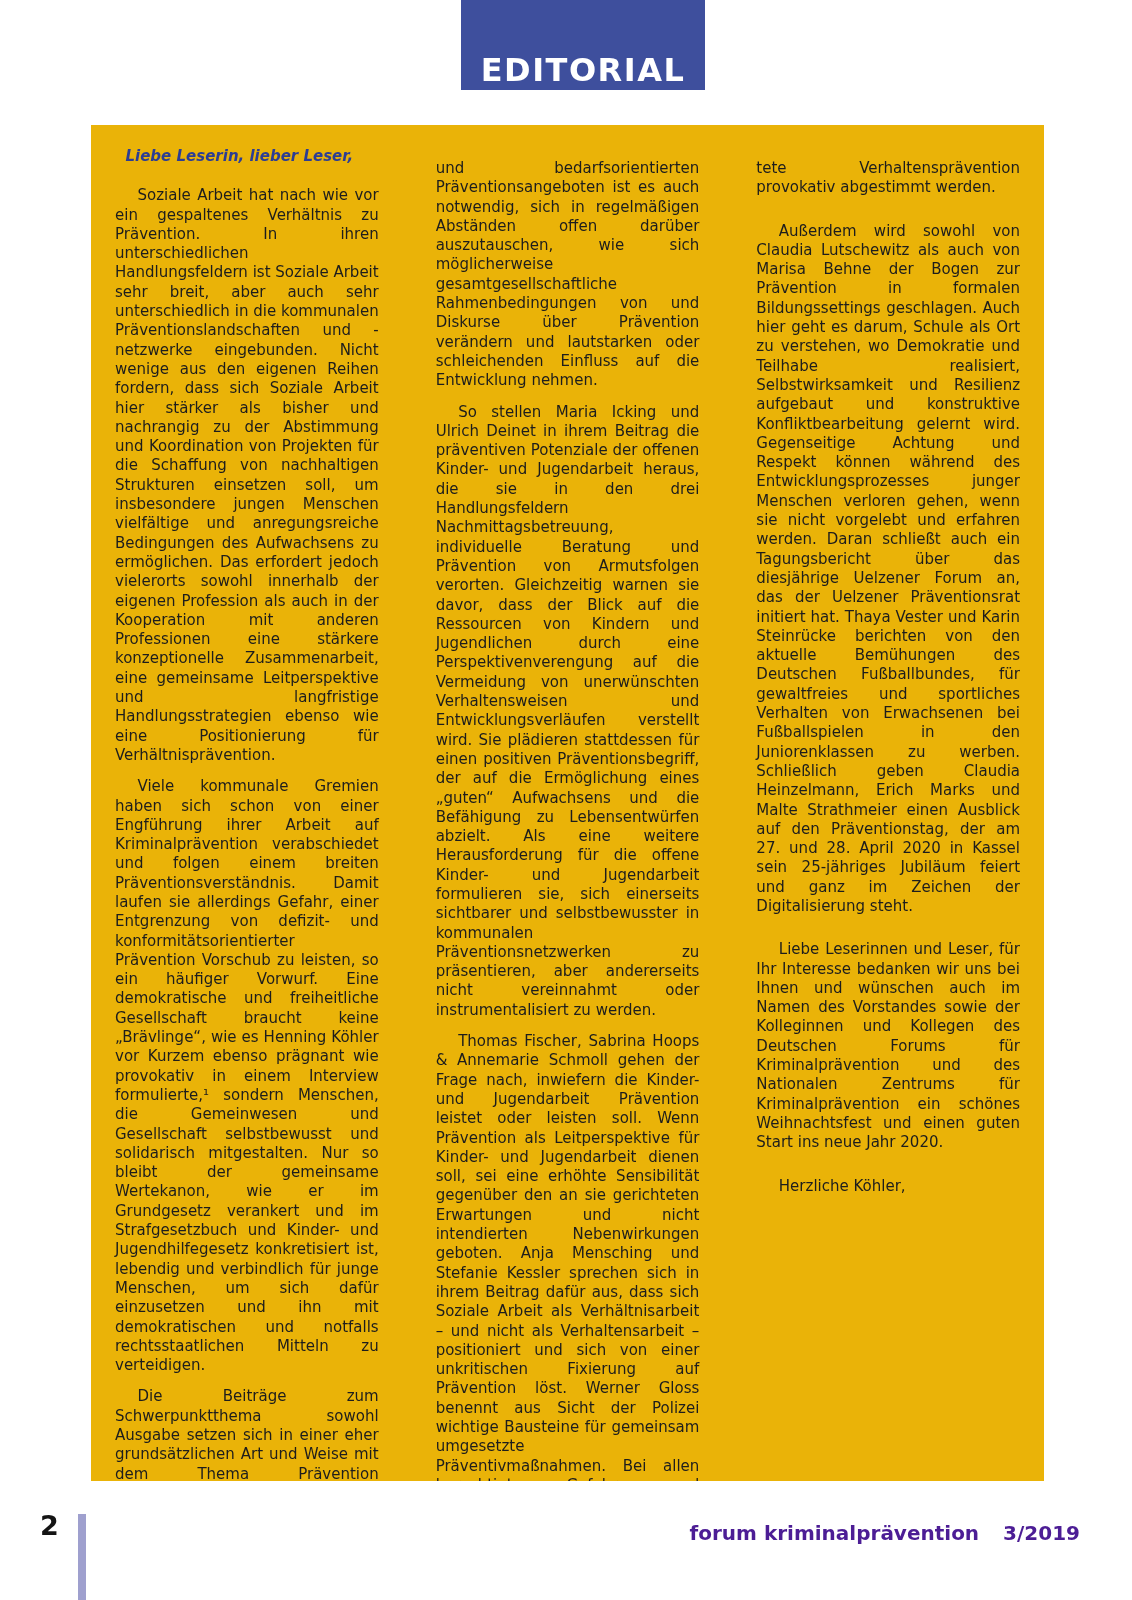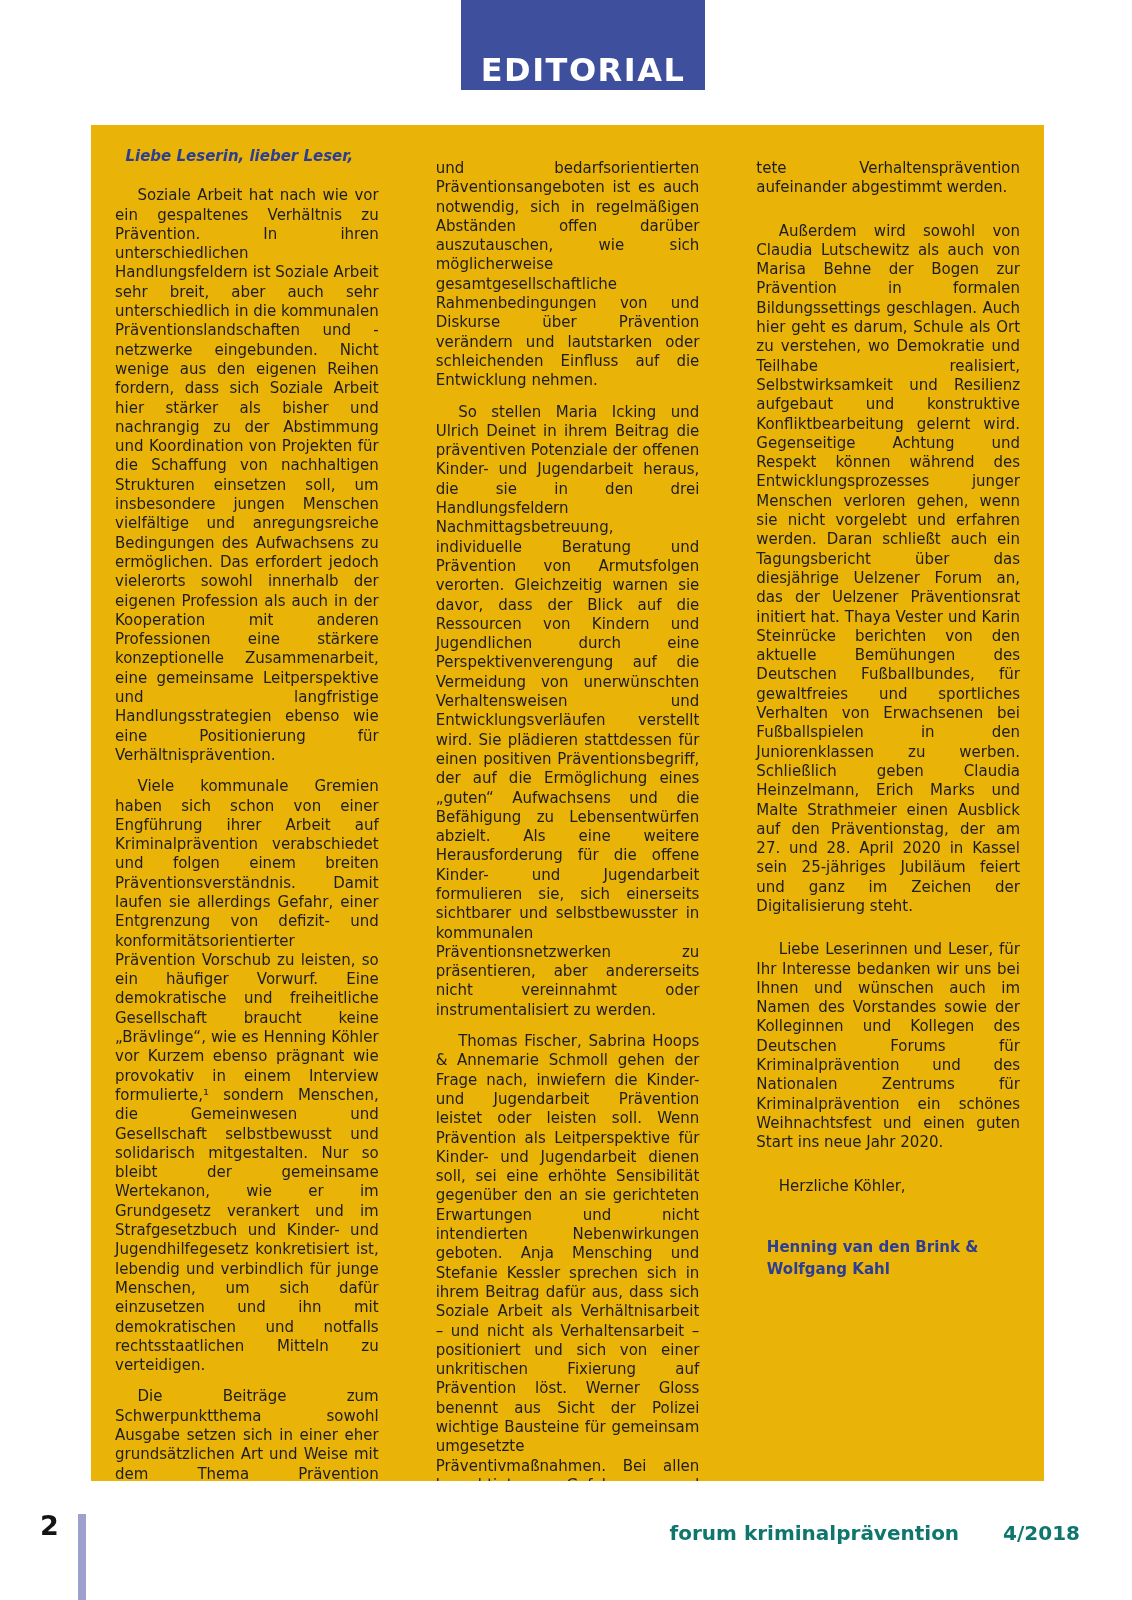--- a/index.html
+++ b/index.html
@@ -69,22 +69,22 @@
   .page-number {
     position: absolute; left: 40px; top: 1512px;
     font-size: 27px; font-weight: bold; color: #141414; line-height: 1;
   }
   .footer-bar {
     position: absolute; left: 78px; top: 1514px; width: 8px; height: 86px;
     background: #9FA0CE;
   }
   .footer-right {
     position: absolute; right: 52px; top: 1522px;
-    display: flex; gap: 44px;
-    font-size: 20px; font-weight: bold; color: #0f766e; line-height: 1.1;
+    display: flex; gap: 24px;
+    font-size: 20px; font-weight: bold; color: #4c1d95; line-height: 1.1;
     white-space: nowrap;
     margin-left: 28px;
   }
 </style>
 </head>
 <body>
 
 <div class="banner">
   <div class="banner-title">EDITORIAL</div>
 </div>
@@ -98,30 +98,26 @@
     <p class="indent">Die Beiträge zum Schwerpunktthema sowohl Ausgabe setzen sich in einer eher grundsätzlichen Art und Weise mit dem Thema Prävention auseinander. Neben den vielen Detailfragen bei der Konzipierung, Umsetzung, Evaluierung und Anpassung von zielgruppenspezifischen</p>
   </div>
 
   <div class="col" lang="de">
     <p>und bedarfsorientierten Präventionsangeboten ist es auch notwendig, sich in regelmäßigen Abständen offen darüber auszutauschen, wie sich möglicherweise gesamtgesellschaftliche Rahmenbedingungen von und Diskurse über Prävention verändern und lautstarken oder schleichenden Einfluss auf die Entwicklung nehmen.</p>
     <p class="indent">So stellen Maria Icking und Ulrich Deinet in ihrem Beitrag die präventiven Potenziale der offenen Kinder- und Jugendarbeit heraus, die sie in den drei Handlungsfeldern Nachmittagsbetreuung, individuelle Beratung und Prävention von Armutsfolgen verorten. Gleichzeitig warnen sie davor, dass der Blick auf die Ressourcen von Kindern und Jugendlichen durch eine Perspektivenverengung auf die Vermeidung von unerwünschten Verhaltensweisen und Entwicklungsverläufen verstellt wird. Sie plädieren stattdessen für einen positiven Präventionsbegriff, der auf die Ermöglichung eines „guten“ Aufwachsens und die Befähigung zu Lebensentwürfen abzielt. Als eine weitere Herausforderung für die offene Kinder- und Jugendarbeit formulieren sie, sich einerseits sichtbarer und selbstbewusster in kommunalen Präventionsnetzwerken zu präsentieren, aber andererseits nicht vereinnahmt oder instrumentalisiert zu werden.</p>
     <p class="indent">Thomas Fischer, Sabrina Hoops &amp; Annemarie Schmoll gehen der Frage nach, inwiefern die Kinder- und Jugendarbeit Prävention leistet oder leisten soll. Wenn Prävention als Leitperspektive für Kinder- und Jugendarbeit dienen soll, sei eine erhöhte Sensibilität gegenüber den an sie gerichteten Erwartungen und nicht intendierten Nebenwirkungen geboten. Anja Mensching und Stefanie Kessler sprechen sich in ihrem Beitrag dafür aus, dass sich Soziale Arbeit als Verhältnisarbeit – und nicht als Verhaltensarbeit – positioniert und sich von einer unkritischen Fixierung auf Prävention löst. Werner Gloss benennt aus Sicht der Polizei wichtige Bausteine für gemeinsam umgesetzte Präventivmaßnahmen. Bei allen berechtigten Gefahren und notwendigen Grenzziehungen zwischen den beiden Professionen überwiegen für ihn die Chancen, wenn sozialarbeiterische Angebote und polizeilich ausgerich-</p>
   </div>
 
   <div class="col col3" lang="de">
-    <p>tete Verhaltensprävention aufeinander abgestimmt werden.</p>
+    <p>tete Verhaltensprävention provokativ abgestimmt werden.</p>
     <p class="indent">Außerdem wird sowohl von Claudia Lutschewitz als auch von Marisa Behne der Bogen zur Prävention in formalen Bildungssettings geschlagen. Auch hier geht es darum, Schule als Ort zu verstehen, wo Demokratie und Teilhabe realisiert, Selbstwirksamkeit und Resilienz aufgebaut und konstruktive Konfliktbearbeitung gelernt wird. Gegenseitige Achtung und Respekt können während des Entwicklungsprozesses junger Menschen verloren gehen, wenn sie nicht vorgelebt und erfahren werden. Daran schließt auch ein Tagungsbericht über das diesjährige Uelzener Forum an, das der Uelzener Präventionsrat initiert hat. Thaya Vester und Karin Steinrücke berichten von den aktuelle Bemühungen des Deutschen Fußballbundes, für gewaltfreies und sportliches Verhalten von Erwachsenen bei Fußballspielen in den Juniorenklassen zu werben. Schließlich geben Claudia Heinzelmann, Erich Marks und Malte Strathmeier einen Ausblick auf den Präventionstag, der am 27. und 28. April 2020 in Kassel sein 25-jähriges Jubiläum feiert und ganz im Zeichen der Digitalisierung steht.</p>
     <p class="indent">Liebe Leserinnen und Leser, für Ihr Interesse bedanken wir uns bei Ihnen und wünschen auch im Namen des Vorstandes sowie der Kolleginnen und Kollegen des Deutschen Forums für Kriminalprävention und des Nationalen Zentrums für Kriminalprävention ein schönes Weihnachtsfest und einen guten Start ins neue Jahr 2020.</p>
     <p class="indent">Herzliche Köhler,</p>
-    <div class="signature">
-      <div>Henning van den Brink &amp;</div>
-      <div>Wolfgang Kahl</div>
-    </div>
   </div>
 
 </div>
 
 <div class="page-number">2</div>
 <div class="footer-bar"></div>
 <div class="footer-right">
   <span>forum kriminalprävention</span>
-  <span>4/2018</span>
+  <span>3/2019</span>
 </div>
 
 </body></html>

